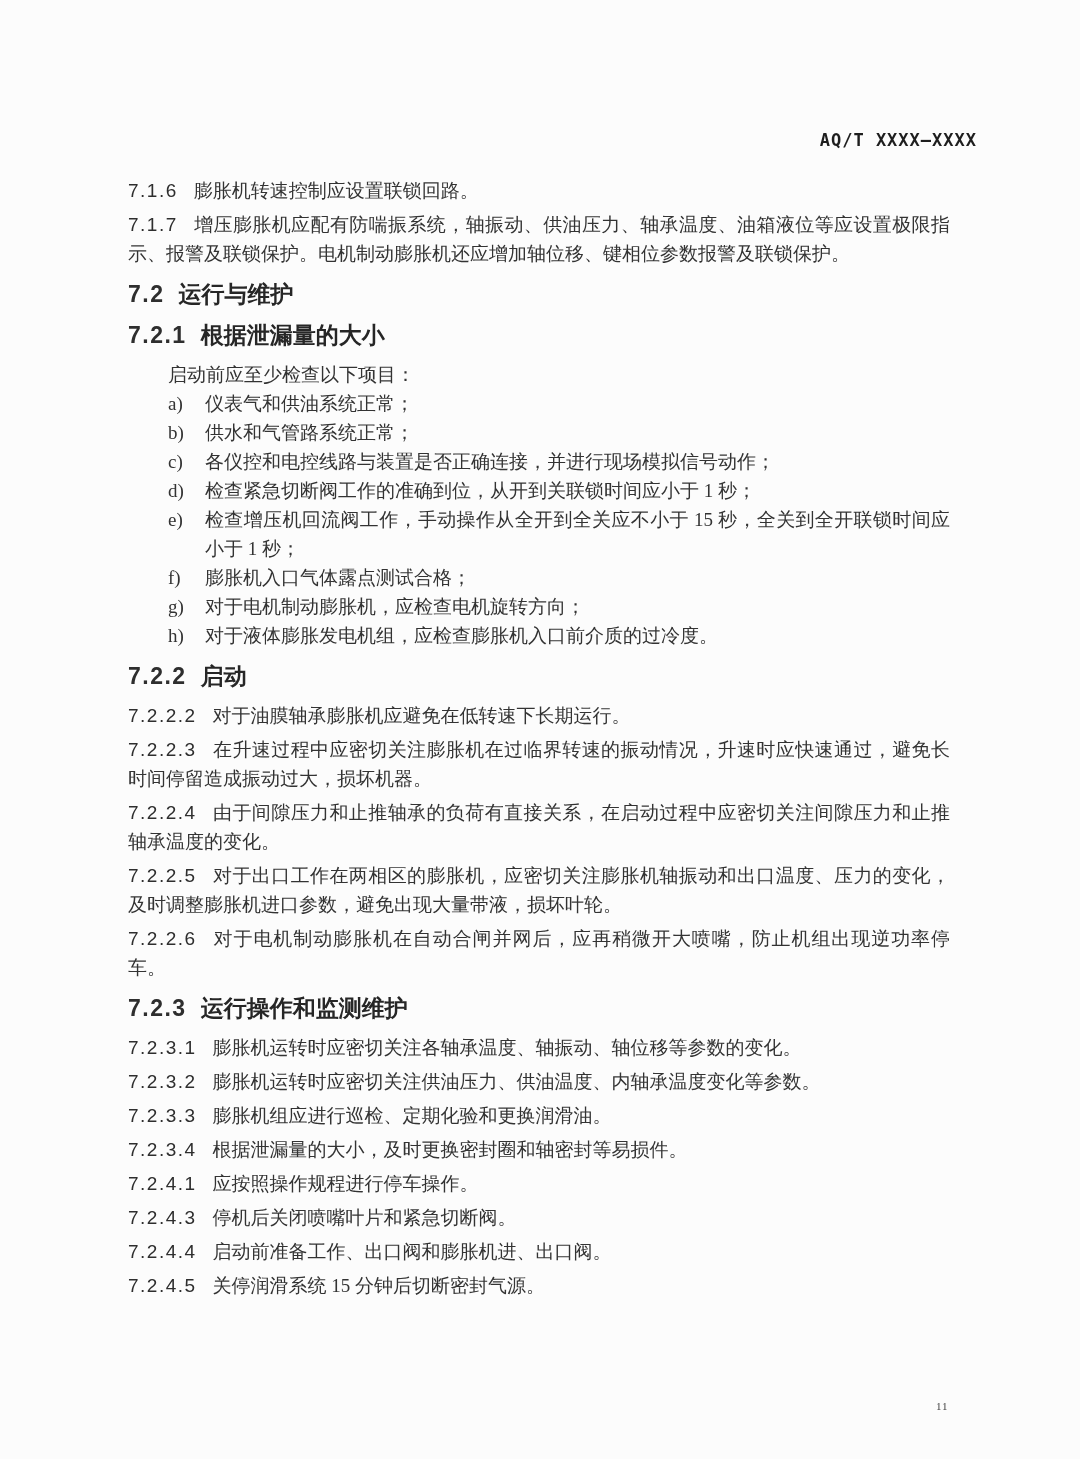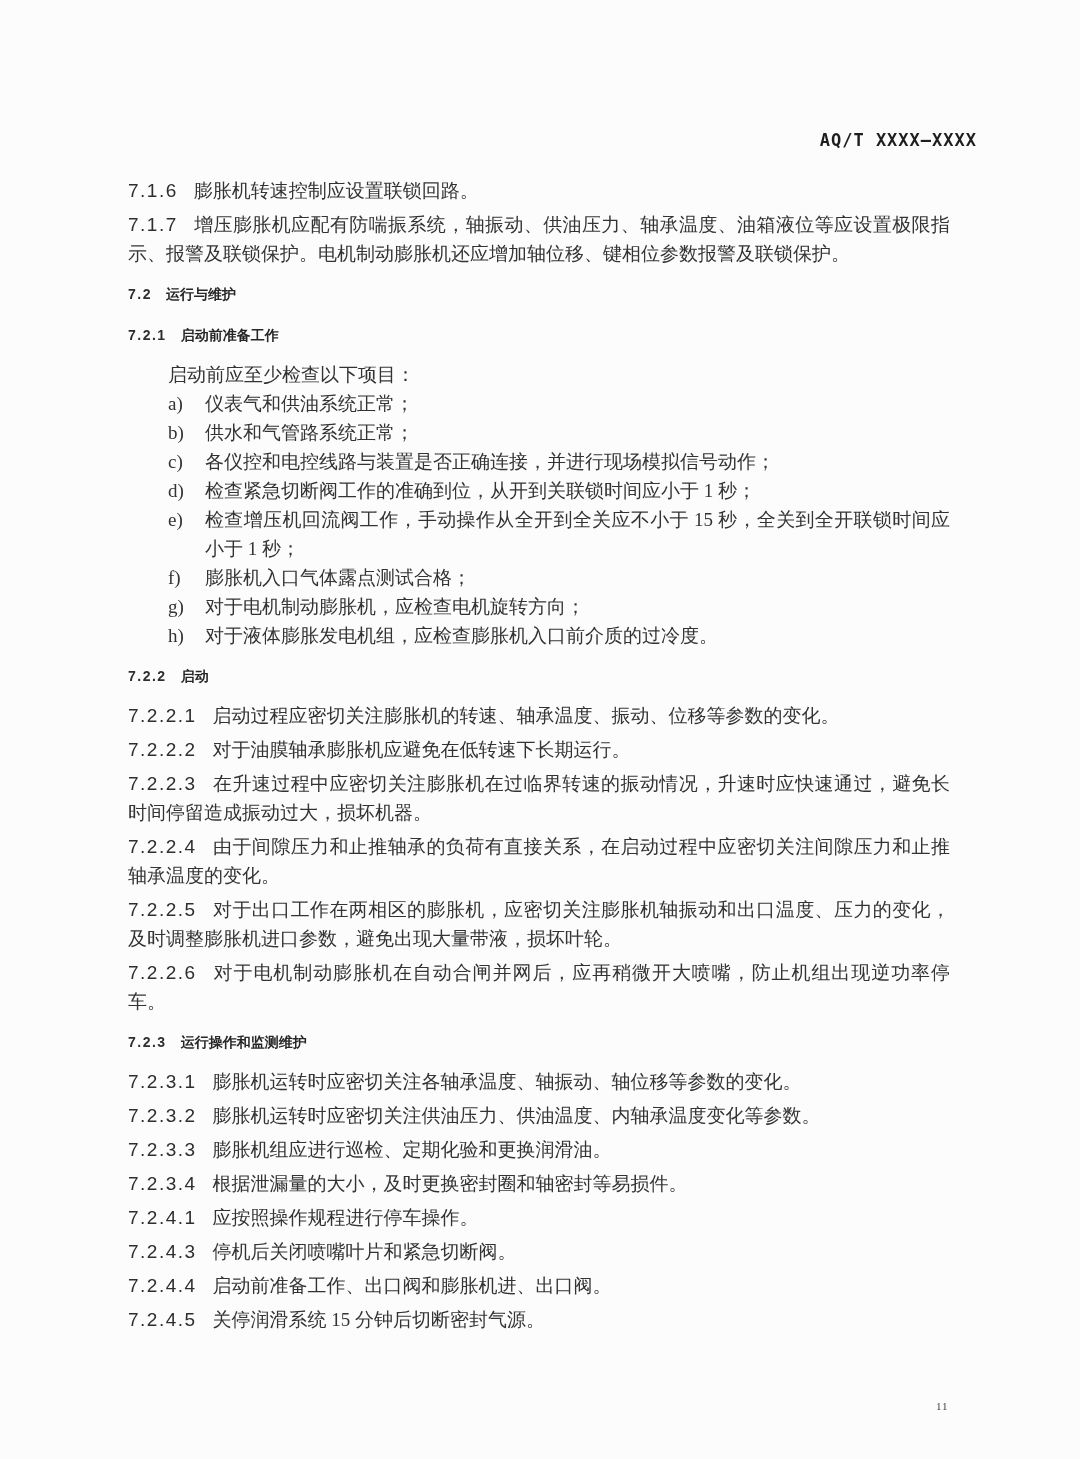--- a/index.html
+++ b/index.html
@@ -39,21 +39,21 @@
   .num {
     font-family: "Liberation Sans", "DejaVu Sans", sans-serif;
     letter-spacing: 1.5px;
     margin-right: 16px;
     white-space: nowrap;
     color: #2e2e2e;
   }
   .head {
     margin-top: 12px;
     margin-bottom: 10px;
-    font-size: 14px;
+    font-size: 23px;
     line-height: 29px;
     font-weight: 700;
     font-family: "Liberation Sans", "DejaVu Sans", sans-serif;
     color: #262626;
   }
   .head .num { margin-right: 14px; font-weight: 700; }
   .lead {
     margin-left: 40px;
     font-size: 19px;
     line-height: 29px;
@@ -85,21 +85,21 @@
   <div class="doc-header">AQ/T XXXX—XXXX</div>
 
   <div class="content">
 
     <p class="clause"><span class="num">7.1.6</span><span>膨胀机转速控制应设置联锁回路。</span></p>
 
     <p class="clause"><span class="num">7.1.7</span><span>增压膨胀机应配有防喘振系统，轴振动、供油压力、轴承温度、油箱液位等应设置极限指示、报警及联锁保护。电机制动膨胀机还应增加轴位移、键相位参数报警及联锁保护。</span></p>
 
     <h3 class="head"><span class="num">7.2</span><span>运行与维护</span></h3>
 
-    <h3 class="head"><span class="num">7.2.1</span><span>启动前准备工作</span></h3>
+    <h3 class="head"><span class="num">7.2.1</span><span>根据泄漏量的大小</span></h3>
 
     <p class="lead">启动前应至少检查以下项目：</p>
 
     <div class="list">
       <div class="li">
           <span class="marker">a)</span>
           <span class="text">仪表气和供油系统正常；</span>
         </div>
       <div class="li">
           <span class="marker">b)</span>
@@ -126,21 +126,20 @@
           <span class="text">对于电机制动膨胀机，应检查电机旋转方向；</span>
         </div>
       <div class="li">
           <span class="marker">h)</span>
           <span class="text">对于液体膨胀发电机组，应检查膨胀机入口前介质的过冷度。</span>
         </div>
     </div>
 
     <h3 class="head"><span class="num">7.2.2</span><span>启动</span></h3>
 
-    <p class="clause"><span class="num">7.2.2.1</span><span>启动过程应密切关注膨胀机的转速、轴承温度、振动、位移等参数的变化。</span></p>
 
     <p class="clause"><span class="num">7.2.2.2</span><span>对于油膜轴承膨胀机应避免在低转速下长期运行。</span></p>
 
     <p class="clause"><span class="num">7.2.2.3</span><span>在升速过程中应密切关注膨胀机在过临界转速的振动情况，升速时应快速通过，避免长时间停留造成振动过大，损坏机器。</span></p>
 
     <p class="clause"><span class="num">7.2.2.4</span><span>由于间隙压力和止推轴承的负荷有直接关系，在启动过程中应密切关注间隙压力和止推轴承温度的变化。</span></p>
 
     <p class="clause"><span class="num">7.2.2.5</span><span>对于出口工作在两相区的膨胀机，应密切关注膨胀机轴振动和出口温度、压力的变化，及时调整膨胀机进口参数，避免出现大量带液，损坏叶轮。</span></p>
 
     <p class="clause"><span class="num">7.2.2.6</span><span>对于电机制动膨胀机在自动合闸并网后，应再稍微开大喷嘴，防止机组出现逆功率停车。</span></p>

